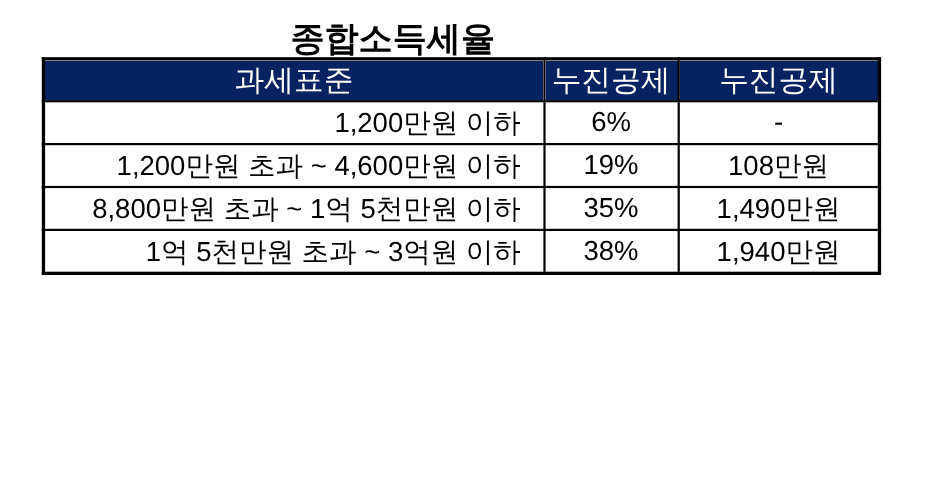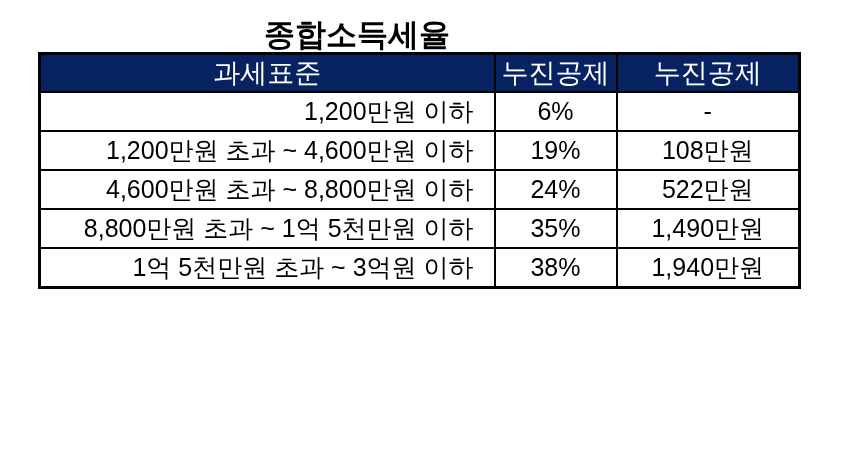--- a/index.html
+++ b/index.html
@@ -71,25 +71,20 @@
         <td class="cell-base">1,200만원 이하</td>
         <td class="cell-rate">6%</td>
         <td class="cell-ded">-</td>
       </tr>
       <tr>
         <td class="cell-base">1,200만원 초과 ~ 4,600만원 이하</td>
         <td class="cell-rate">19%</td>
         <td class="cell-ded">108만원</td>
       </tr>
       <tr>
-        <td class="cell-base">4,600만원 초과 ~ 8,800만원 이하</td>
-        <td class="cell-rate">24%</td>
-        <td class="cell-ded">522만원</td>
-      </tr>
-      <tr>
         <td class="cell-base">8,800만원 초과 ~ 1억 5천만원 이하</td>
         <td class="cell-rate">35%</td>
         <td class="cell-ded">1,490만원</td>
       </tr>
       <tr>
         <td class="cell-base">1억 5천만원 초과 ~ 3억원 이하</td>
         <td class="cell-rate">38%</td>
         <td class="cell-ded">1,940만원</td>
       </tr>
     </tbody>

